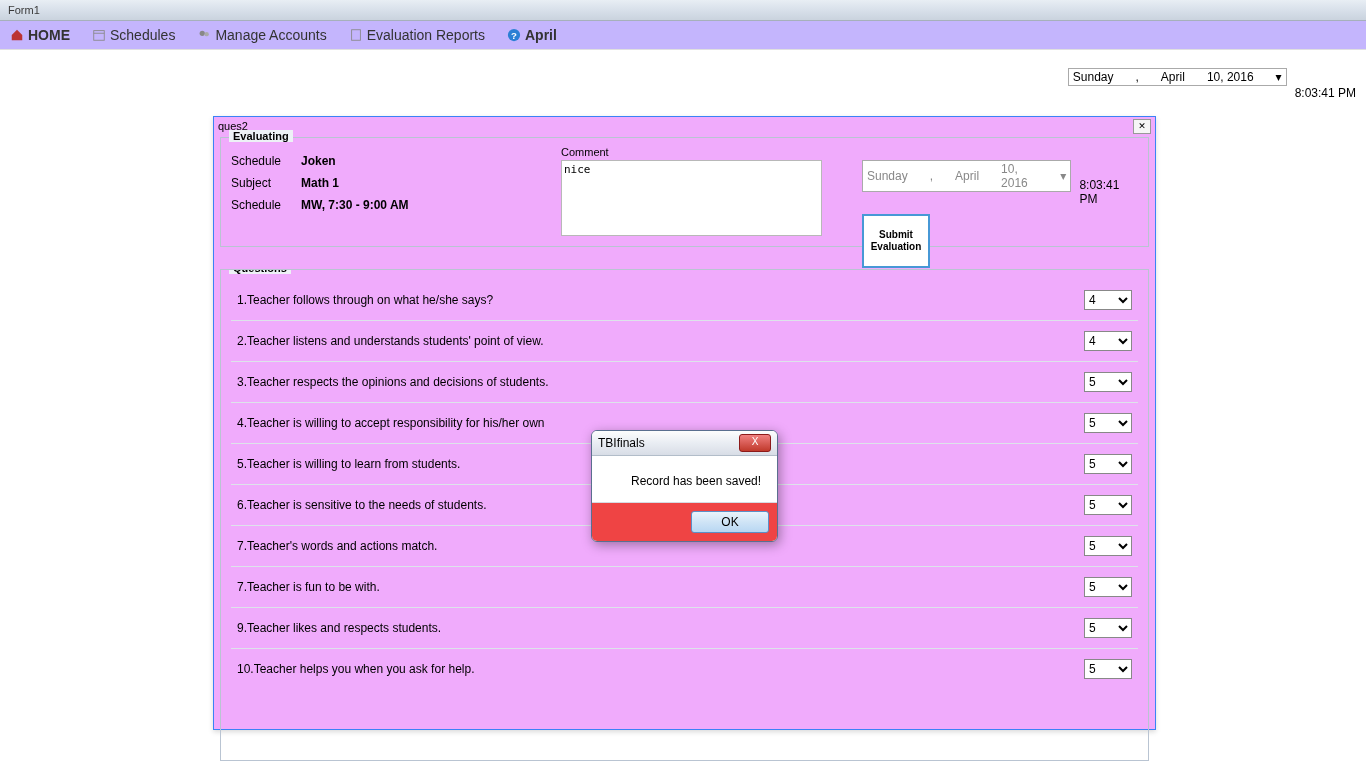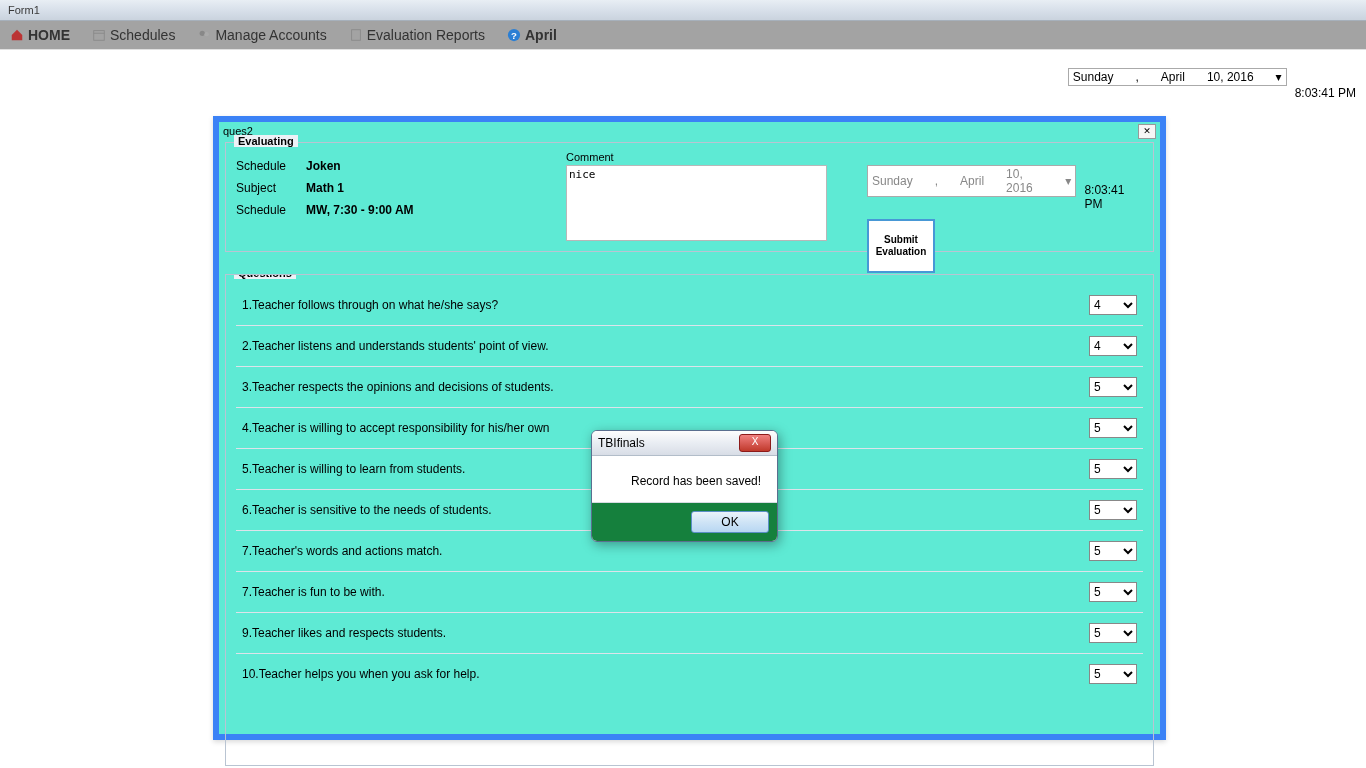--- a/index.html
+++ b/index.html
@@ -1,27 +1,27 @@
 <!DOCTYPE html>
 <html><head>
 <meta charset="utf-8">
 <style>
 html,body{margin:0;padding:0;font-family:"Segoe UI",Tahoma,sans-serif;font-size:12px;background:#fff;width:1366px;height:768px;overflow:hidden;}
 .win-bar{height:20px;background:linear-gradient(#e8eef4,#d8e0ea,#cad3de);display:flex;align-items:center;border-bottom:1px solid #a6b0bb;}
 .win-title{color:#3a3a3a;padding:0 8px;font-size:11px;}
-.menu-bar{height:28px;background:#a3a3a3;border-bottom:1px solid #e0e0e0;display:flex;align-items:center;padding:0 10px;gap:22px;}
+.menu-bar{height:28px;background:#c4b5fd;border-bottom:1px solid #e0e0e0;display:flex;align-items:center;padding:0 10px;gap:22px;}
 .menu-item{display:flex;align-items:center;gap:4px;color:#333;font-size:14px;cursor:pointer;}
 .menu-item.active{font-weight:bold;}
 .menu-icon{width:14px;height:14px;}
 .datetime-bar{display:flex;justify-content:flex-end;align-items:center;padding:4px 10px 0 0;gap:8px;}
 .date-widget{display:inline-flex;align-items:center;border:1px solid #aaa;padding:1px 4px;background:#fff;gap:22px;font-size:12px;}
 .date-widget.disabled{color:#888;}
 .clock{font-size:12px;margin-top:32px;}
 .main-area{position:relative;padding:0 0 10px 0;}
-.modal-form{position:absolute;top:16px;left:213px;width:941px;height:612px;border:6px solid #3b82f6;background:#5eead4;box-shadow:0 2px 5px rgba(0,0,0,.15);}
+.modal-form{position:absolute;top:16px;left:213px;width:941px;height:612px;border:1px solid #3b82f6;background:#f0abfc;box-shadow:0 2px 5px rgba(0,0,0,.15);}
 .modal-form .title-strip{height:18px;display:flex;align-items:center;justify-content:space-between;padding:0 4px;font-size:11px;}
 .modal-form .close-box{border:1px solid #999;width:16px;height:13px;font-size:9px;text-align:center;line-height:12px;background:#f6f6f6;cursor:pointer;}
 .groupbox{border:1px solid #b9c4d2;margin:2px 6px 0 6px;position:relative;}
 .groupbox>legend,.gb-label{position:absolute;top:-8px;left:8px;background:#edf1f6;padding:0 4px;font-size:11px;font-weight:bold;}
 .eval-top{display:flex;padding:8px 10px 10px 10px;gap:30px;align-items:flex-start;}
 .eval-meta{flex:0 0 300px;}
 .eval-meta .row{display:flex;margin:8px 0;}
 .eval-meta .lab{width:70px;}
 .eval-meta .val{font-weight:bold;}
 .comment-col{flex:0 0 260px;}
@@ -35,21 +35,21 @@
 .q-select{width:48px;height:20px;border:1px solid #888;background:#fff;font-size:12px;}
 .bg-decor-left{position:absolute;left:40px;top:180px;width:180px;height:360px;z-index:-1;}
 .bg-decor-right{position:absolute;right:0;top:140px;width:210px;height:520px;z-index:-1;display:flex;flex-direction:column;align-items:flex-start;justify-content:space-between;}
 .big-letter{font-family:Arial,sans-serif;font-weight:900;font-size:110px;color:#184a7a;line-height:0.9;transform:scaleY(1.2);}
 .big-letter .alt{color:#d0dae2;}
 .mission{font-size:32px;font-weight:900;color:#134570;letter-spacing:1px;}
 .msgbox{position:absolute;left:591px;top:330px;width:185px;border:1px solid #5a6f8f;border-radius:6px;box-shadow:2px 3px 12px rgba(0,0,0,.35);background:#fff;overflow:hidden;}
 .msgbox .mb-title{height:24px;background:linear-gradient(#fdfdfd,#e9edf3,#d8dde6);display:flex;align-items:center;justify-content:space-between;padding:0 6px;font-size:12px;border-bottom:1px solid #b2bdc9;}
 .msgbox .mb-close{width:30px;height:16px;border:1px solid #8c1a1a;border-radius:3px;background:linear-gradient(#f08080,#c0392b);color:#fff;font-size:10px;text-align:center;line-height:14px;cursor:pointer;}
 .msgbox .mb-body{padding:18px 12px 14px 12px;font-size:12px;margin-left:27px;}
-.msgbox .mb-foot{background:#15803d;padding:8px;text-align:right;border-top:1px solid #d6dbe2;}
+.msgbox .mb-foot{background:#ef4444;padding:8px;text-align:right;border-top:1px solid #d6dbe2;}
 .msgbox .ok-btn{width:78px;height:22px;border:1px solid #5b8fc7;border-radius:3px;background:linear-gradient(#eaf3fb,#cfe4f6,#b8d7f2);cursor:pointer;font-size:12px;}
 .seal{width:180px;height:180px;border-radius:50%;background:radial-gradient(#f0e060 0 40%,#d6c82f 41% 60%,transparent 61%),conic-gradient(#1a5b1f 0 30deg,#2a7a30 30deg 60deg,#1a5b1f 60deg 90deg,#2a7a30 90deg 120deg,#1a5b1f 120deg 150deg,#2a7a30 150deg 180deg,#1a5b1f 180deg 210deg,#2a7a30 210deg 240deg,#1a5b1f 240deg 270deg,#2a7a30 270deg 300deg,#1a5b1f 300deg 330deg,#2a7a30 330deg 360deg);border-radius:50%;}
 </style>
 </head>
 <body>
 
 <div class="win-bar">
   <span class="win-title">Form1</span>
 </div>
 

